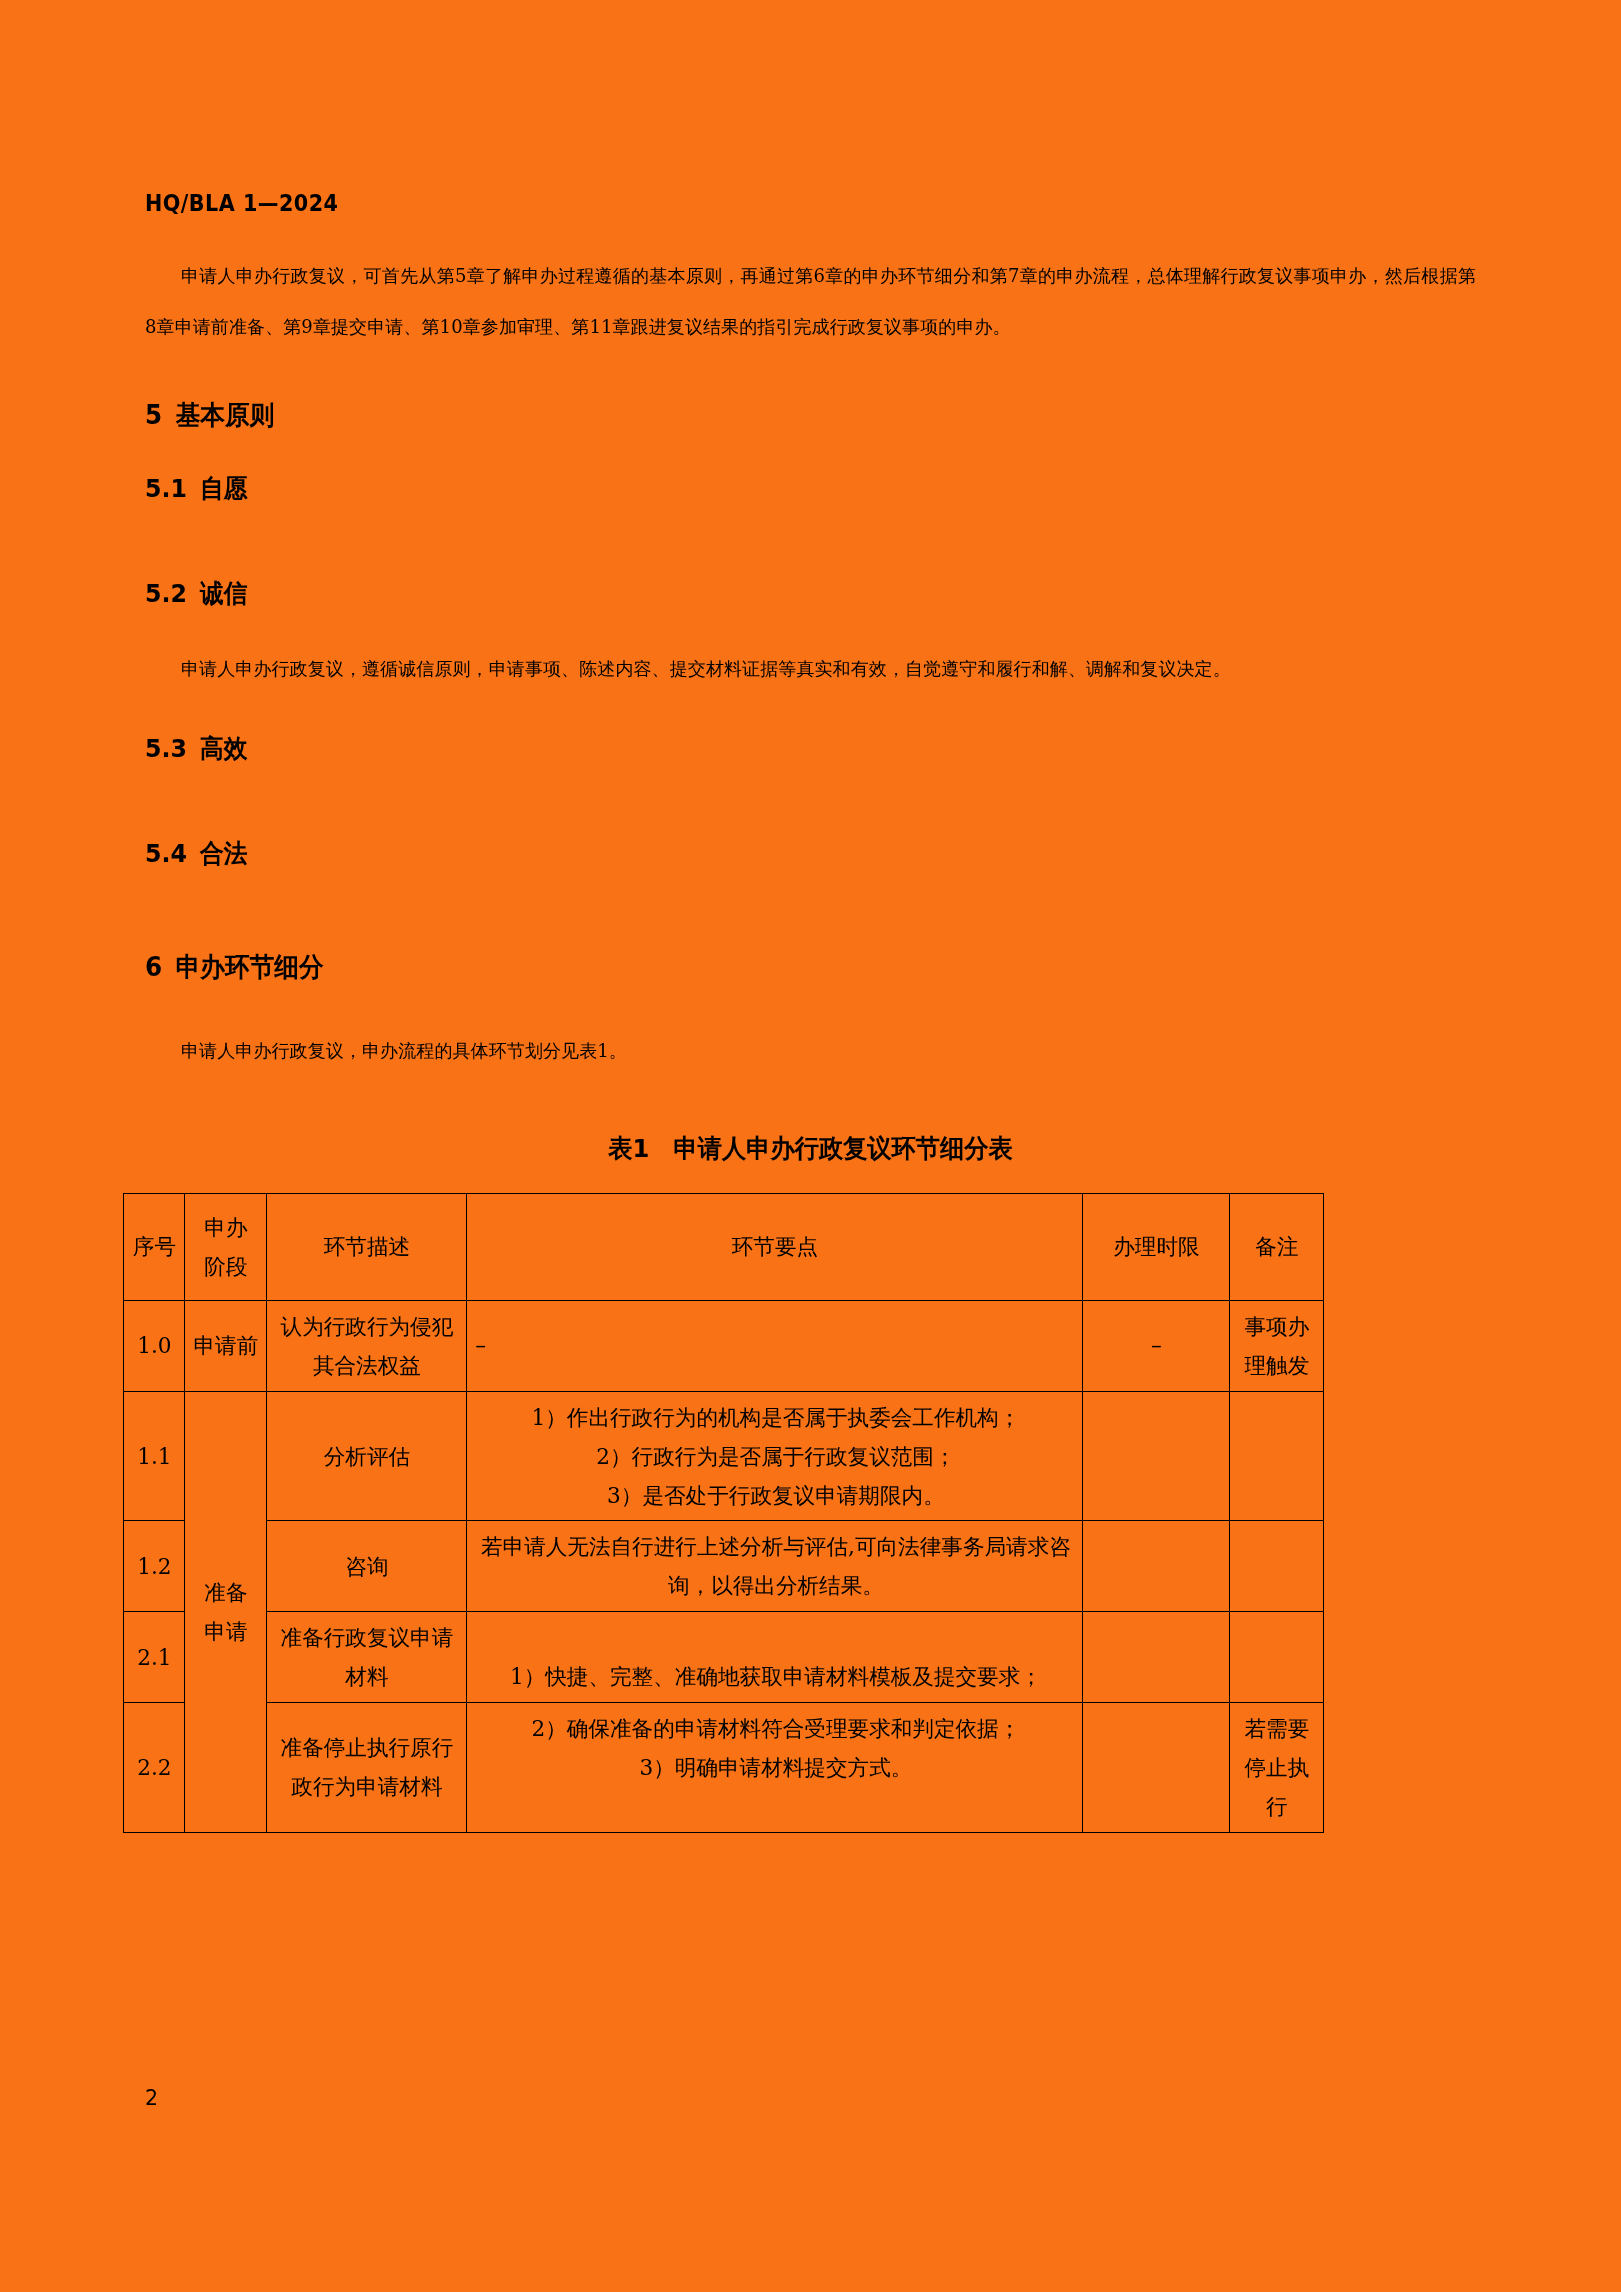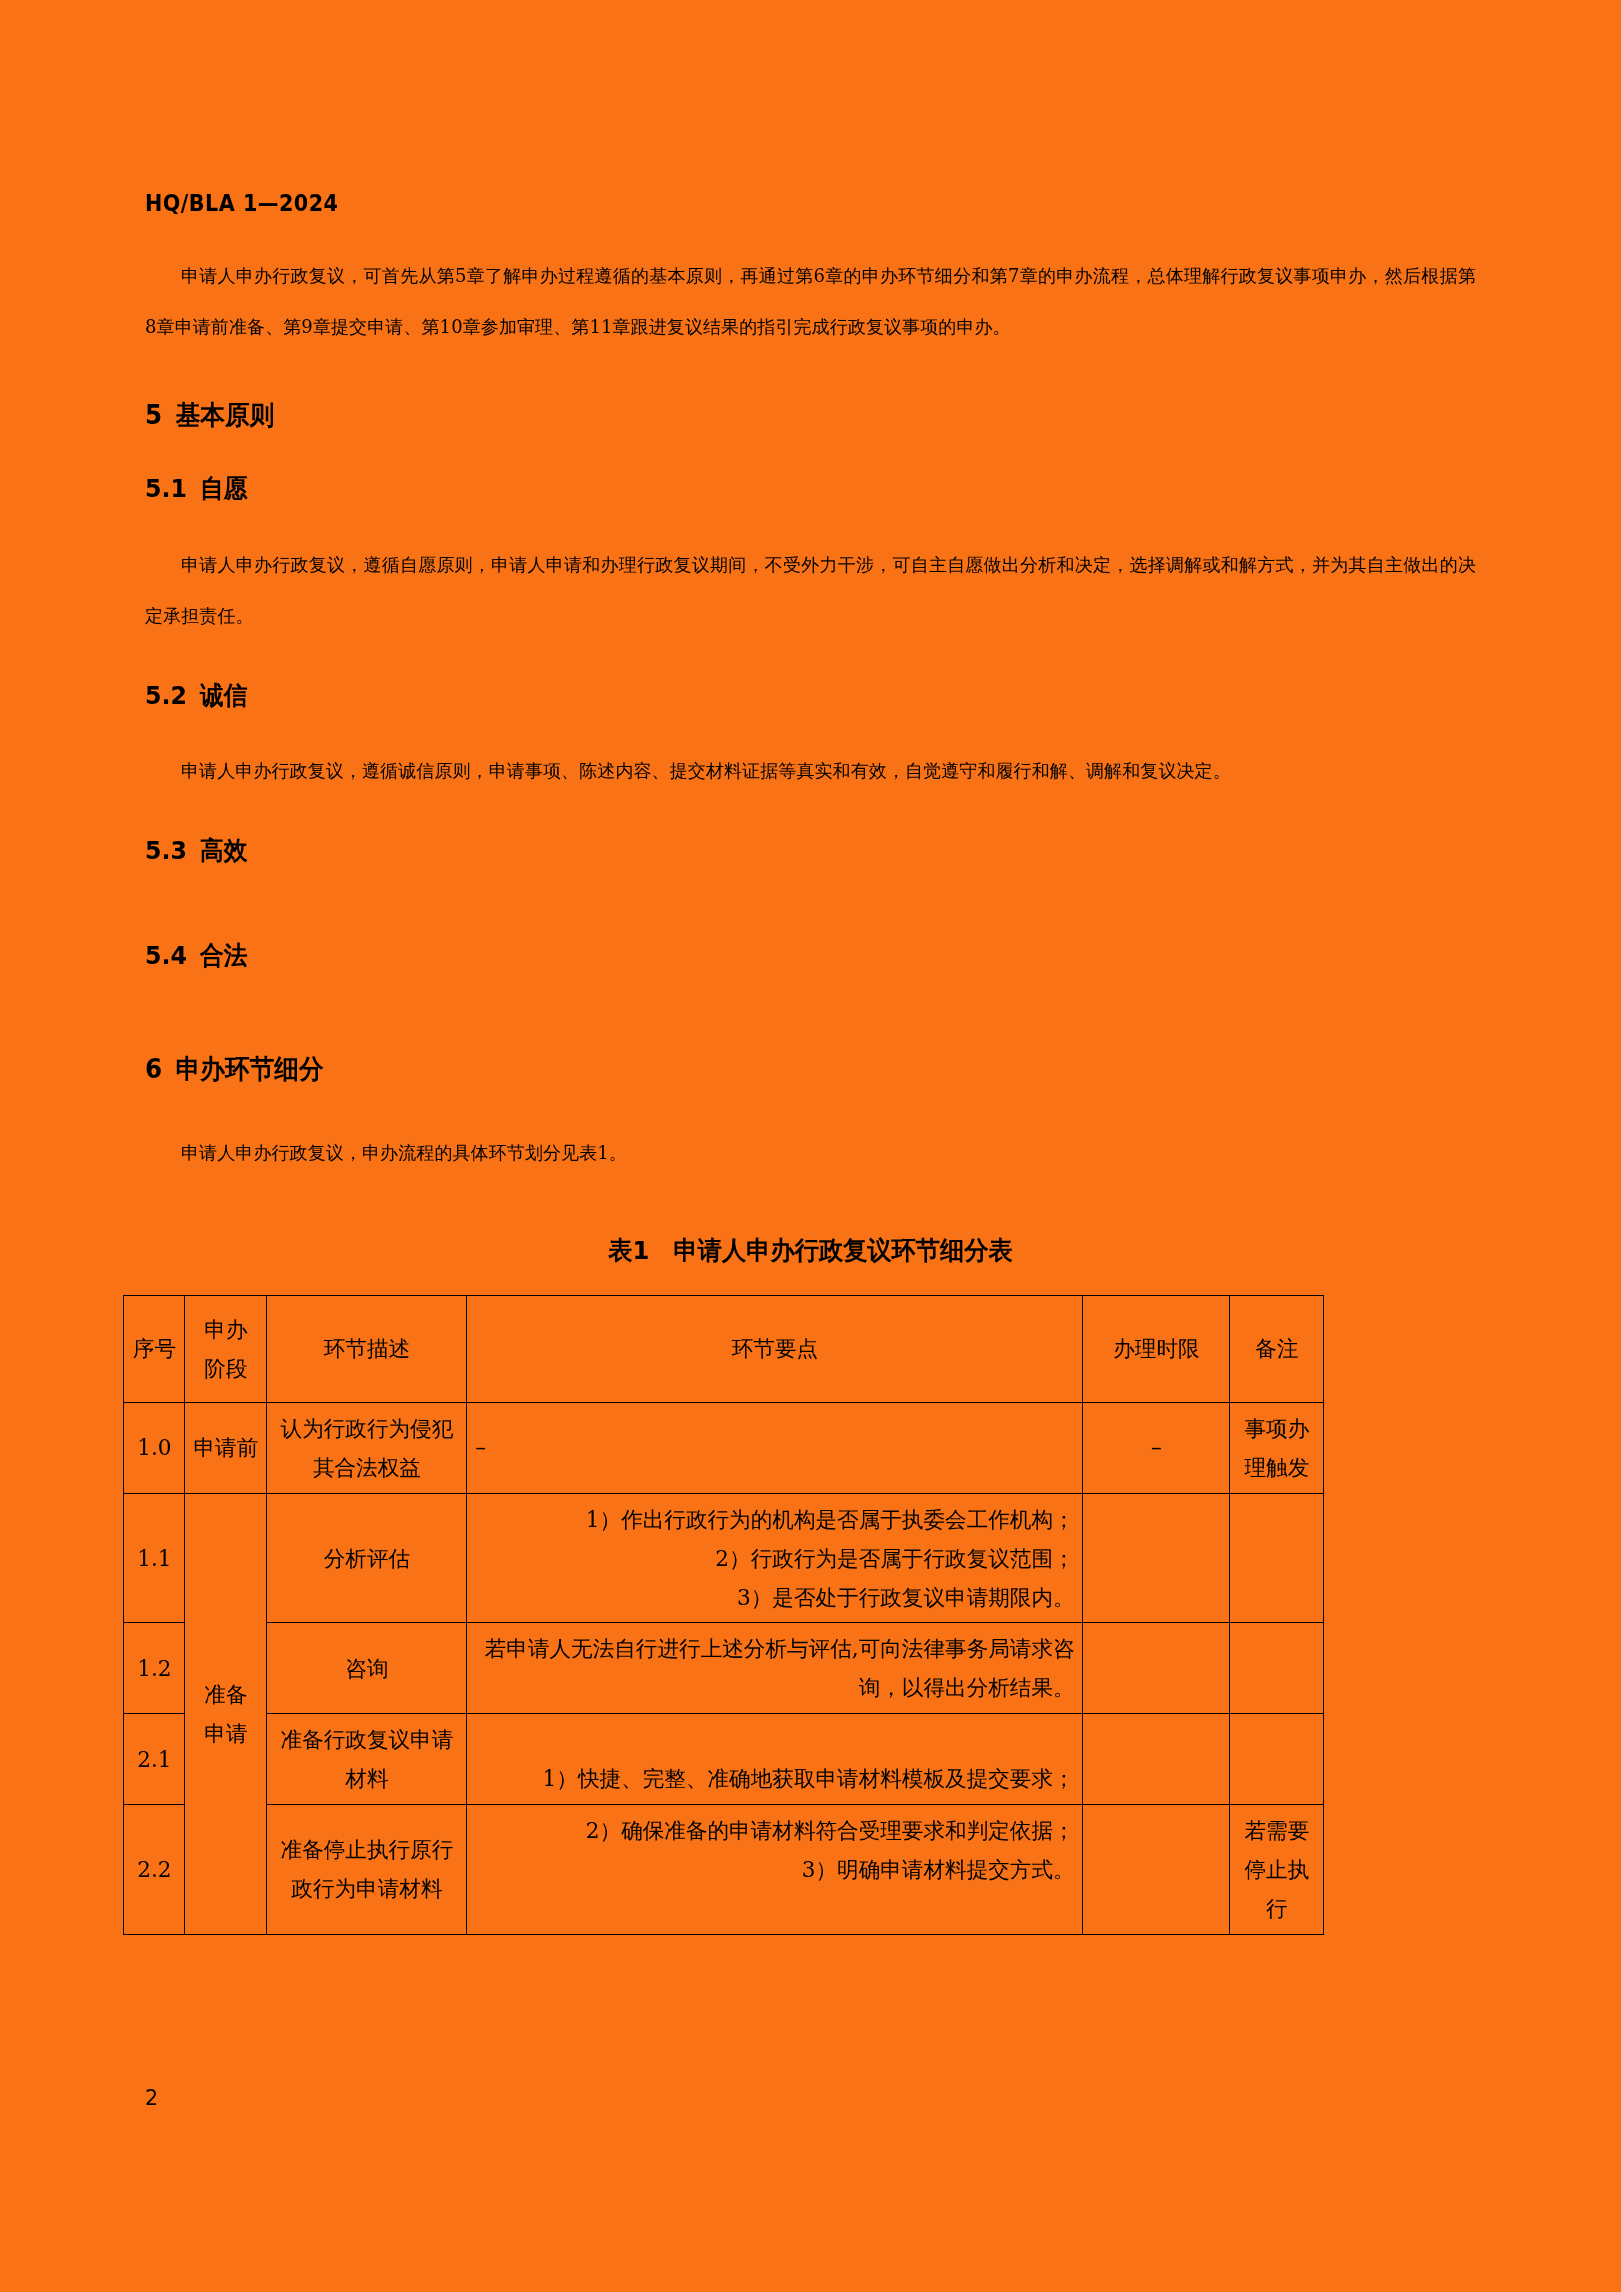--- a/index.html
+++ b/index.html
@@ -97,21 +97,21 @@
     font-size: 21.6px;
   }
   table.env-table td {
     border: 1.6px solid #000000;
     padding: 5.9px 7.8px;
     vertical-align: middle;
     line-height: 39px;
     word-break: break-all;
   }
   table.env-table td.c-center { text-align: center; }
-  table.env-table td.c-left   { text-align: right; padding-left: 9.8px; }
+  table.env-table td.c-left   { text-align: center; padding-left: 9.8px; }
   .hdr td { text-align: center; height: 94px; }
   .col-seq   { width: 61px; }
   .col-stage { width: 82px; }
   .col-desc  { width: 200px; }
   .col-key   { width: 616px; }
   .col-time  { width: 147px; }
   .col-note  { width: 94px; }
   .keypoint { display: block; white-space: nowrap; }
   .dash-cell { text-align: left; padding-left: 7.8px; }
   .two-line { line-height: 45px; }
@@ -142,21 +142,20 @@
     <div class="sp-before-clause"></div>
 
     <h1 class="clause"><span class="h-num">5</span><span>基本原则</span></h1>
 
     <div class="sp-after-clause"></div>
 
     <h2 class="subclause"><span class="h-num">5.1</span><span>自愿</span></h2>
 
     <div class="sp-after-sub"></div>
 
-    <p class="body-text">申请人申办行政复议，遵循自愿原则，申请人申请和办理行政复议期间，不受外力干涉，可自主自愿做出分析和决定，选择调解或和解方式，并为其自主做出的决定承担责任。</p>
 
     <div class="sp-before-sub"></div>
 
     <h2 class="subclause"><span class="h-num">5.2</span><span>诚信</span></h2>
 
     <div class="sp-after-sub"></div>
 
     <p class="body-text">申请人申办行政复议，遵循诚信原则，申请事项、陈述内容、提交材料证据等真实和有效，自觉遵守和履行和解、调解和复议决定。</p>
 
     <div class="sp-before-sub"></div>

